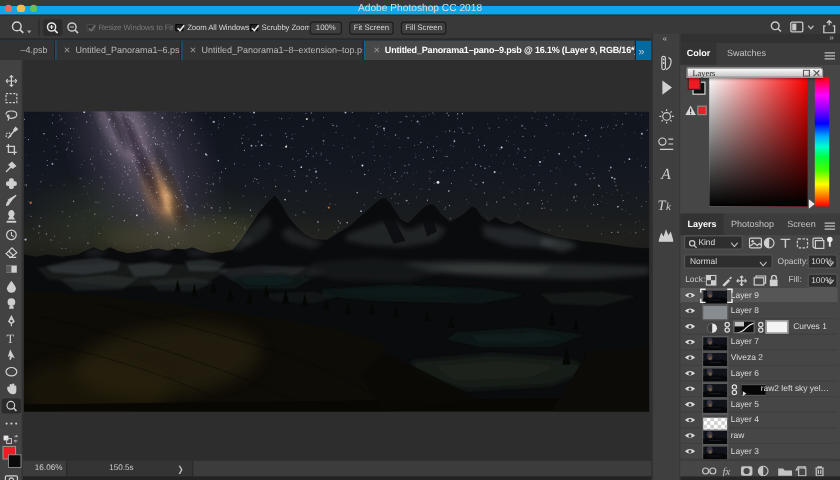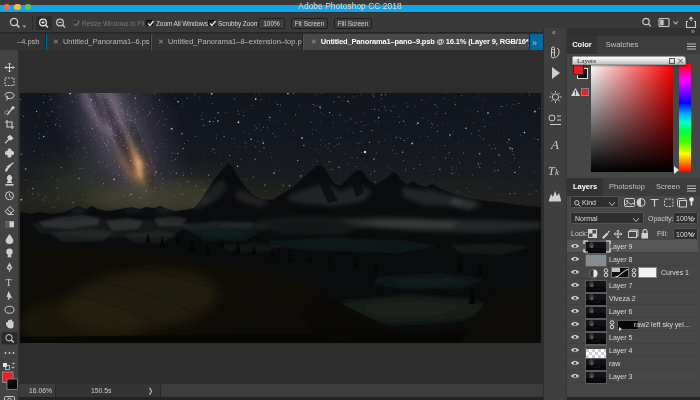--- a/index.html
+++ b/index.html
@@ -1959,16 +1959,37 @@
 <rect width="22" height="12" fill="#10131a"></rect>
 <ellipse cx="6" cy="3.5" rx="2.6" ry="3.2" fill="#66596a" opacity="0.5"></ellipse>
 <ellipse cx="6.5" cy="5" rx="1.5" ry="1.8" fill="#96713f" opacity="0.55"></ellipse>
 <path d="M0 7.5 L4 6.5 L8 7.5 L11 5.8 L14 7 L17 6.2 L22 7.8 L22 12 L0 12 Z" fill="#060709"></path>
 <path d="M3 8 L8 8.5 L14 8.2 L18 8.7 L14 9.3 L7 9.3 Z" fill="#272c30" opacity="0.6"></path>
 </svg>
         </div>
         <div class="llabel">Layer 3</div>
       </div>
 
+  <div class="abs" style="left:0;top:355px;width:134px;height:14px;background:#464646;border-top:1px solid #3a3a3a;">
+    <svg class="abs" style="left:18px;top:4px" width="103" height="9" viewBox="0 0 103 9">
+      <g stroke="#c4c4c4" fill="none" stroke-width="1">
+        <circle cx="3" cy="4.5" r="2.5"></circle>
+            <circle cx="9" cy="4.5" r="2.5"></circle>
+        <text x="17" y="8" font-size="9" font-style="italic" fill="#c4c4c4" stroke="none" font-family="Liberation Serif,serif">fx</text>
+        <rect x="32.5" y="0.5" width="9.5" height="8" rx="1.5" fill="#c4c4c4" stroke="none"></rect>
+        <circle cx="37.2" cy="4.5" r="2.6" fill="#464646" stroke="none"></circle>
+        <circle cx="51" cy="4.5" r="4"></circle>
+        <path d="M51 0.5 A4 4 0 0 0 51 8.5 Z" fill="#c4c4c4" stroke="none"></path>
+        <path d="M63.5 2.5 h4 l1.5 1.5 h6 v4.5 h-11.5 Z" fill="#c4c4c4" stroke="none"></path>
+        <g transform="translate(78,0)">
+              <path d="M2.5 2 h6 v6.5 h-6 Z"></path>
+              <path d="M2.5 3.5 h-2 l1.5 -2.5 h6 l-1 1.5"></path>
+            </g>
+        <g transform="translate(93,0)">
+              <path d="M1.5 2 h7 M2.2 2 v6.5 h5.6 V2 M4 3.5 v3.5 M6 3.5 v3.5 M3.5 2 v-1 h3 v1"></path>
+            </g>
+      </g>
+    </svg>
+  </div>
   <div class="abs" style="left:0;top:369px;width:134px;height:3px;background:#262626;"></div>
 </div>
 
 </div>
 
 </body></html>

